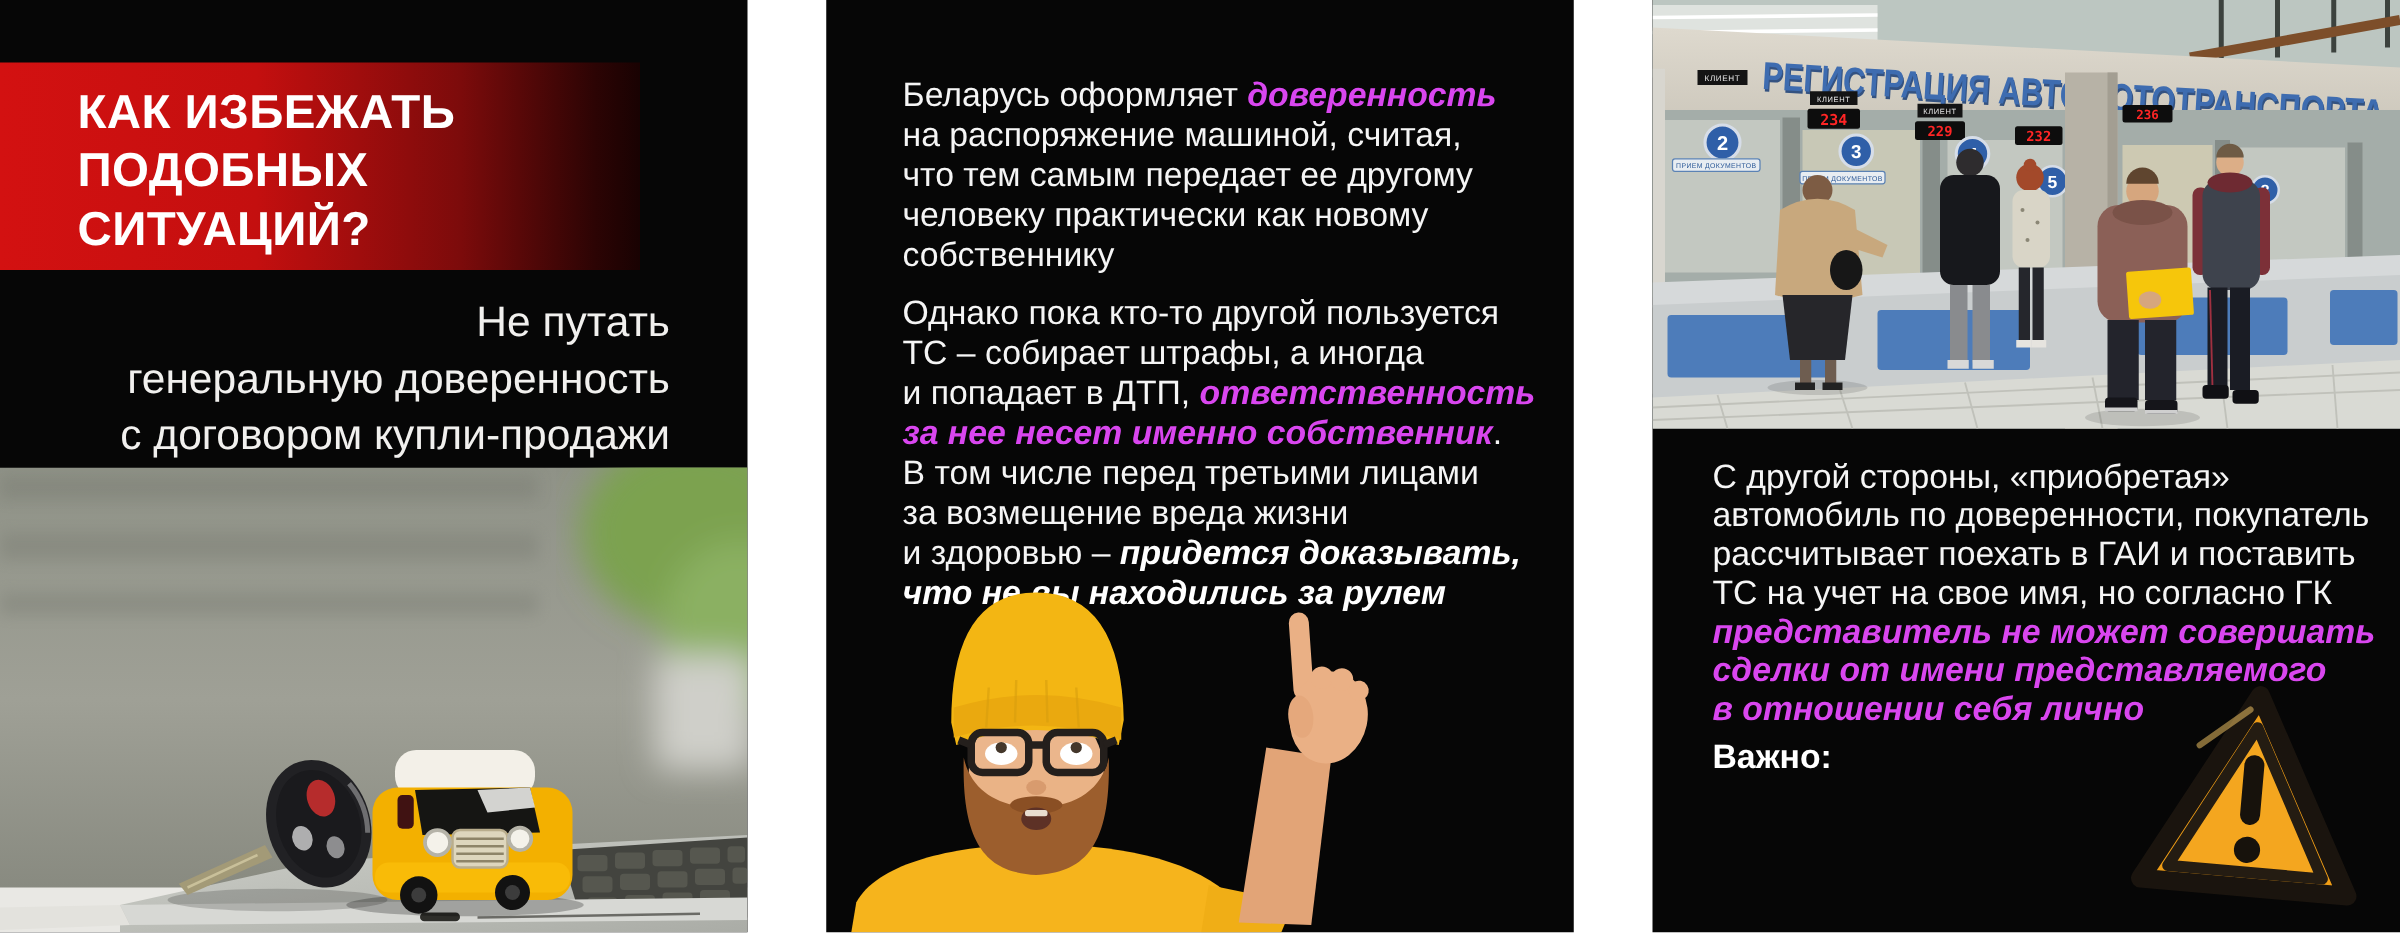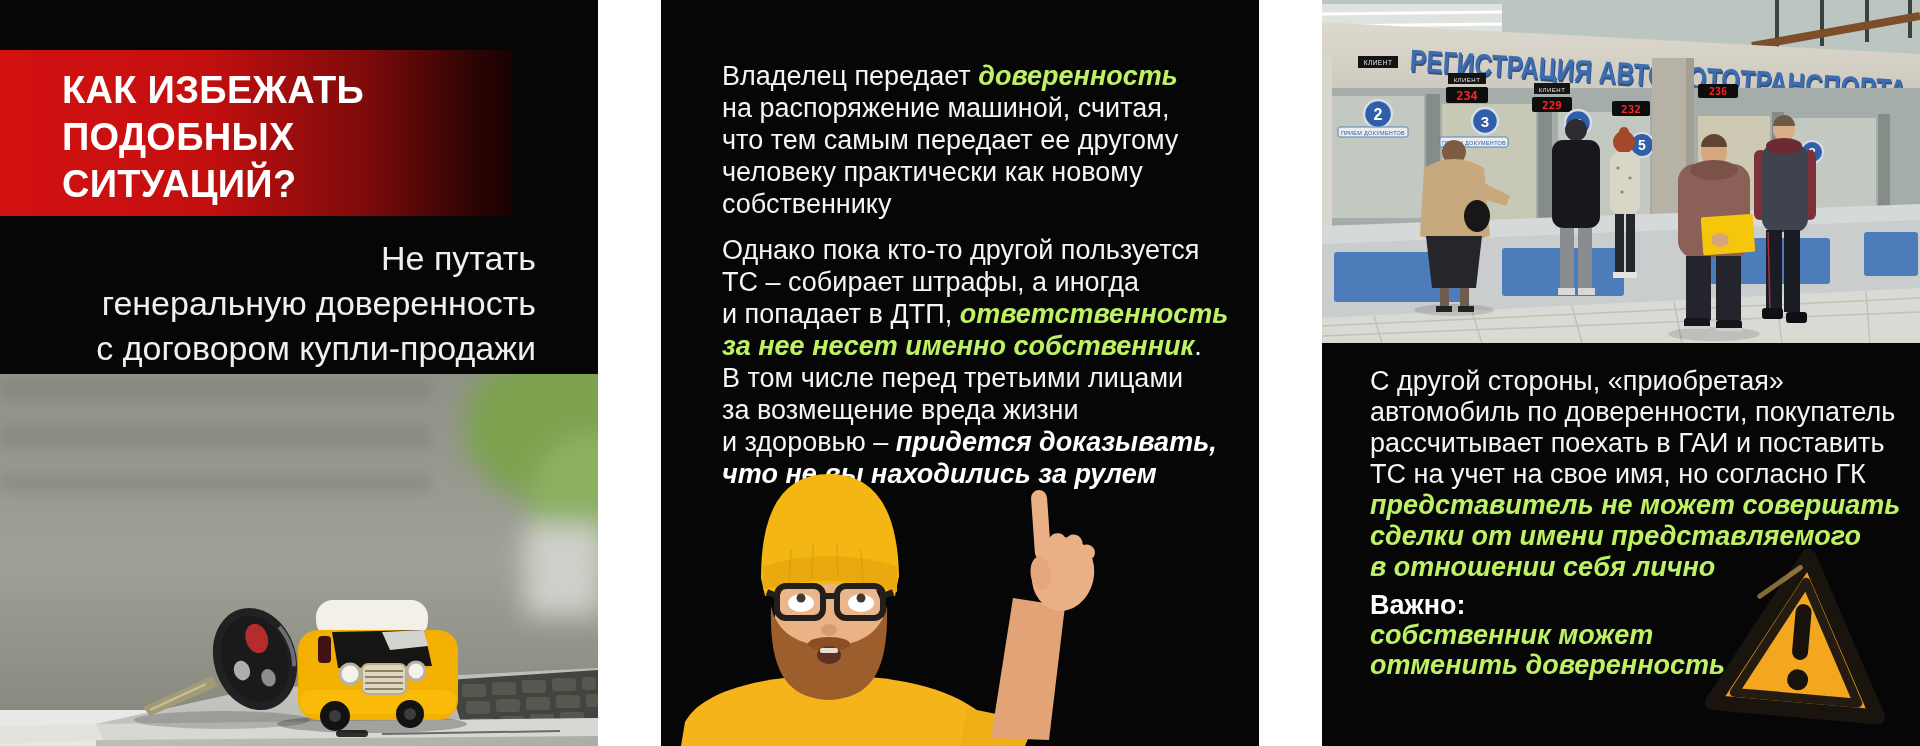--- a/index.html
+++ b/index.html
@@ -22,21 +22,21 @@
 
   
   .body-text{position:absolute;}
   .body-text p{margin:0;font-size:27px;line-height:32px;color:#f5f5f5;white-space:pre-wrap;}
   .p2-text{left:61px;top:60px;width:532px;}
   .p2-text p + p{margin-top:14px;}
   .p3-text{left:48px;top:366px;width:545px;}
   .p3-text p{line-height:31px;}
   .p3-text p + p{margin-top:7px;line-height:30px;}
   .sg-w{color:#f5f5f5;}
-  .sg-r{color:#bef264;font-weight:700;font-style:italic;}
+  .sg-r{color:#d946ef;font-weight:700;font-style:italic;}
   .sg-bi{color:#ffffff;font-weight:700;font-style:italic;text-align:right;}
   .sg-b{color:#ffffff;font-weight:700;margin-top:45px;}
 
   .photo-top{position:absolute;left:0;top:0;width:598px;}
   .warning{position:absolute;right:24px;bottom:4px;width:190px;height:202px;
            transform:rotate(5deg);}
   svg{display:block;}
 </style>
 </head>
 <body>
@@ -142,21 +142,21 @@
             <circle cx="335" cy="342" r="6" fill="#3c3c3c"></circle>
           <circle cx="410" cy="340" r="14" fill="#121212"></circle>
             <circle cx="410" cy="340" r="6" fill="#3c3c3c"></circle>
         </g>
       </svg>
     </div>
   </section>
 
   <section class="panel">
     <div class="body-text p2-text">
-      <p><span class="sg-w">Владелец передает </span><span class="sg-r">доверенность</span><span class="sg-w">
+      <p><span class="sg-w">Беларусь оформляет </span><span class="sg-r">доверенность</span><span class="sg-w">
 на распоряжение машиной, считая,
 что тем самым передает ее другому
 человеку практически как новому
 собственнику</span></p>
       <p><span class="sg-w">Однако пока кто-то другой пользуется
 ТС – собирает штрафы, а иногда
 и попадает в ДТП, </span><span class="sg-r">ответственность
 за нее несет именно собственник</span><span class="sg-w">.
 В том числе перед третьими лицами
 за возмещение вреда жизни
@@ -384,22 +384,20 @@
 
     <div class="body-text p3-text">
       <p><span class="sg-w">С другой стороны, «приобретая»
 автомобиль по доверенности, покупатель
 рассчитывает поехать в ГАИ и поставить
 ТС на учет на свое имя, но согласно ГК
 </span><span class="sg-r">представитель не может совершать
 сделки от имени представляемого
 в отношении себя лично</span></p>
       <p><span class="sg-b">Важно:
-</span><span class="sg-r">собственник может
-отменить доверенность
 </span></p>
     </div>
 
     <div class="warning">
       <svg viewBox="0 0 190 202" width="190" height="202">
         <path d="M95,16 L178,170 L12,170 Z" fill="#ef9d16" stroke="#1a140e" stroke-width="15" stroke-linejoin="round"></path>
         <path d="M95,42 L157,158 L33,158 Z" fill="#f4a61f" stroke="#241c12" stroke-width="9" stroke-linejoin="round"></path>
         <path d="M50,60 L88,28" stroke="#ffcf6a" stroke-width="5" opacity=".5" stroke-linecap="round"></path>
         <rect x="87" y="64" width="16" height="56" rx="8" fill="#17120c"></rect>
         <circle cx="95" cy="140" r="10.5" fill="#17120c"></circle>

